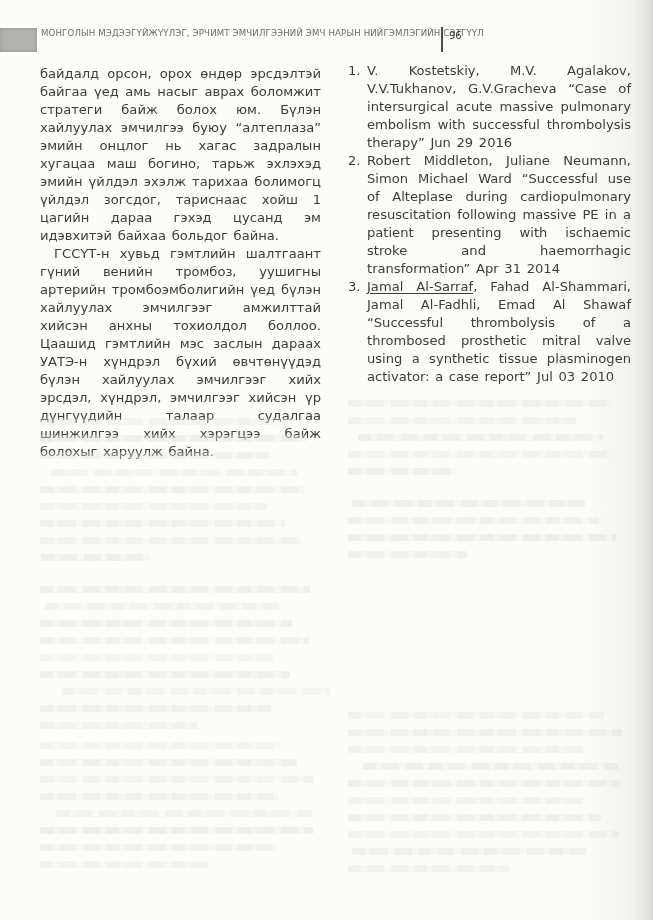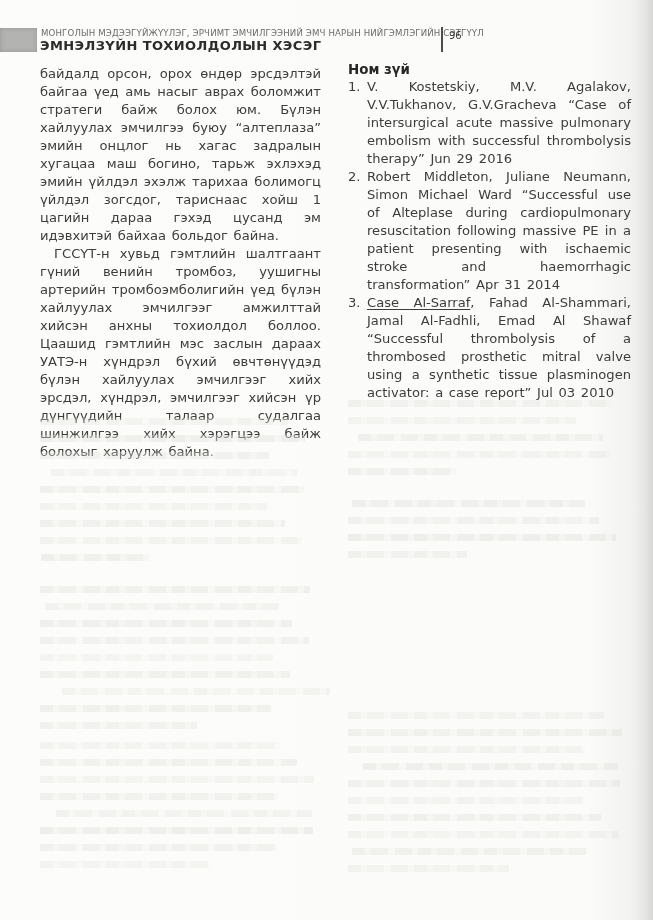--- a/index.html
+++ b/index.html
@@ -70,43 +70,41 @@
       #dededa 43px 60px,#efeeea 60px 66px);
   }
 </style>
 </head>
 <body>
 
 <div class="page">
 
   <div class="corner-tab"></div>
   <div class="journal-line">МОНГОЛЫН МЭДЭЭГҮЙЖҮҮЛЭГ, ЭРЧИМТ ЭМЧИЛГЭЭНИЙ ЭМЧ НАРЫН НИЙГЭМЛЭГИЙН СЭТГҮҮЛ</div>
-  <div class="section-title">ЭМНЭЛЗҮЙН ТОХИОЛДОЛЫН ХЭСЭГ</div>
   <div class="pageno-divider"></div>
   <div class="page-number">96</div>
 
   <div class="col-left">
     <p class="body">байдалд орсон, орох өндөр эрсдэлтэй байгаа үед амь насыг аврах боломжит стратеги байж болох юм. Бүлэн хайлуулах эмчилгээ буюу “алтеплаза” эмийн онцлог нь хагас задралын хугацаа маш богино, тарьж эхлэхэд эмийн үйлдэл эхэлж тарихаа болимогц үйлдэл зогсдог, тариснаас хойш 1 цагийн дараа гэхэд цусанд эм идэвхитэй байхаа больдог байна.</p>
     <p class="body indent">ГССҮТ-н хувьд гэмтлийн шалтгаант гүний венийн тромбоз, уушигны артерийн тромбоэмболигийн үед бүлэн хайлуулах эмчилгээг амжилттай хийсэн анхны тохиолдол боллоо. Цаашид гэмтлийн мэс заслын дараах УАТЭ-н хүндрэл бүхий өвчтөнүүдэд бүлэн хайлуулах эмчилгээг хийх эрсдэл, хүндрэл, эмчилгээг хийсэн үр дүнгүүдийн талаар судалгаа шинжилгээ хийх хэрэгцээ байж болохыг харуулж байна.</p>
   </div>
 
   <div class="col-right">
-    <p class="refs-title">Ном зүй</p>
     <ol class="refs">
       <li>
         <span class="ref-num">1.</span>
         <span>V. Kostetskiy, M.V. Agalakov, V.V.Tukhanov, G.V.Gracheva “Case of intersurgical acute massive pulmonary embolism with successful thrombolysis therapy” Jun 29 2016</span>
       </li>
       <li>
         <span class="ref-num">2.</span>
         <span>Robert Middleton, Juliane Neumann, Simon Michael Ward “Successful use of Alteplase during cardiopulmonary resuscitation following massive PE in a patient presenting with ischaemic stroke and haemorrhagic transformation” Apr 31 2014</span>
       </li>
       <li>
         <span class="ref-num">3.</span>
-        <span class="u-name">Case Al-Sarraf</span><span>, Fahad Al-Shammari, Jamal Al-Fadhli, Emad Al Shawaf “Successful thrombolysis of a thrombosed prosthetic mitral valve using a synthetic tissue plasminogen activator: a case report” Jul 03 2010</span>
+        <span class="u-name">Jamal Al-Sarraf</span><span>, Fahad Al-Shammari, Jamal Al-Fadhli, Emad Al Shawaf “Successful thrombolysis of a thrombosed prosthetic mitral valve using a synthetic tissue plasminogen activator: a case report” Jul 03 2010</span>
       </li>
     </ol>
   </div>
 
   <div class="ghost" style="left:40px;top:418px;width:281px;">
       <div class="ghost-line" style="width: 88.0952%; opacity: 0.66;"></div>
       <div class="ghost-line" style="width: 94.2857%; opacity: 0.83;"></div>
       <div class="ghost-line" style="width: 81.4286%; opacity: 0.7;"></div>
       <div class="ghost-line" style="width: 87.619%; margin-left: 4%; opacity: 0.57;"></div>
       <div class="ghost-line" style="width: 93.8095%; opacity: 0.74;"></div>

